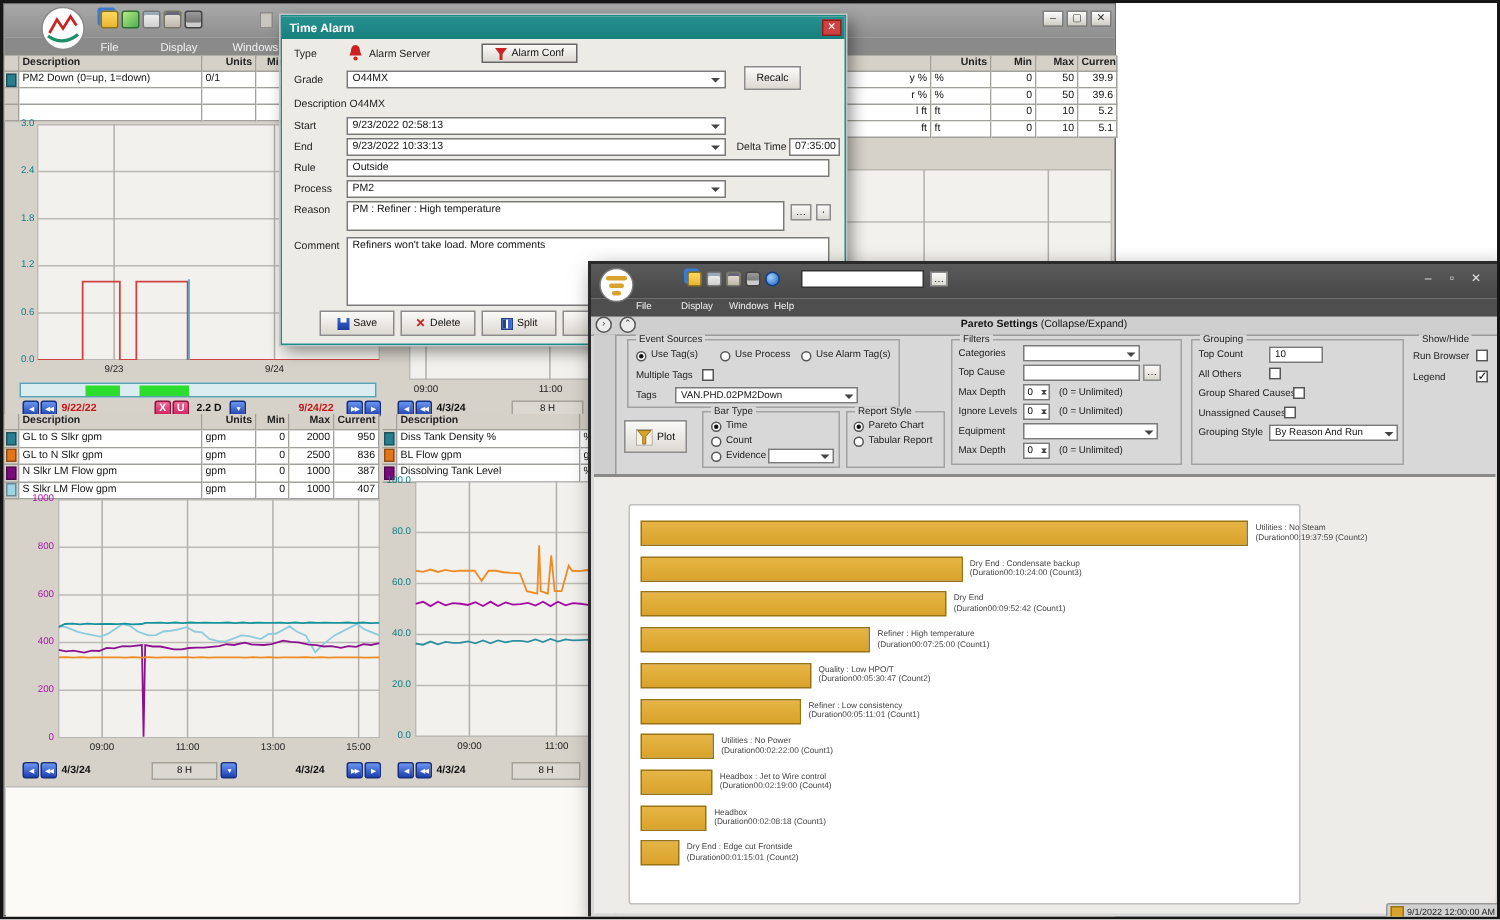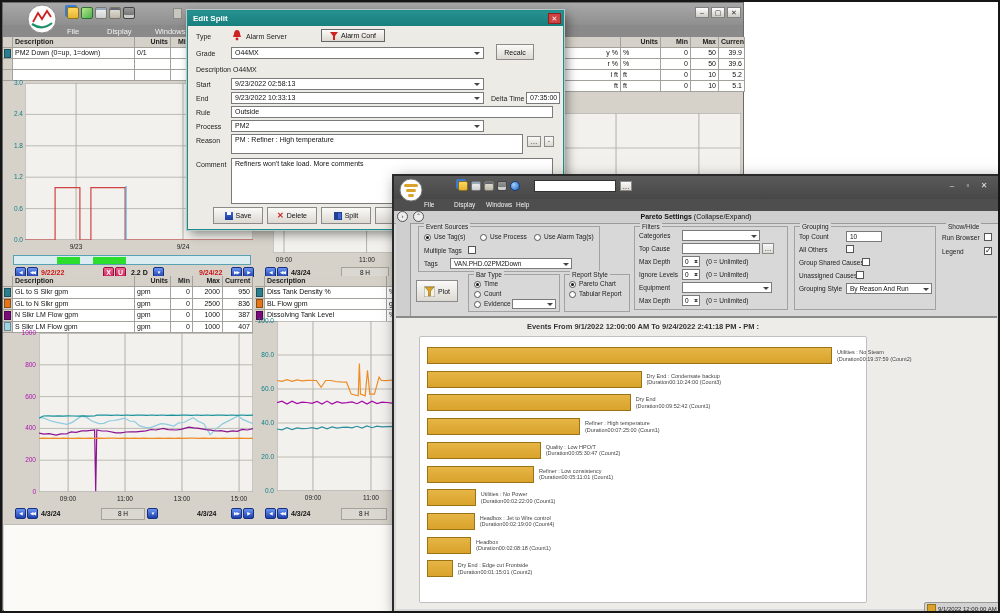--- a/index.html
+++ b/index.html
@@ -402,21 +402,21 @@
       <span class="tick c" style="left: 65px; top: 492px; color: rgb(34, 34, 34);">09:00</span>
       <span class="tick c" style="left: 122px; top: 492px; color: rgb(34, 34, 34);">11:00</span>
       <span class="tick c" style="left: 179px; top: 492px; color: rgb(34, 34, 34);">13:00</span>
       <span class="tick c" style="left: 236px; top: 492px; color: rgb(34, 34, 34);">15:00</span>
       <span class="tick c" style="left: 310px; top: 491px; color: rgb(34, 34, 34);">09:00</span>
       <span class="tick c" style="left: 368px; top: 491px; color: rgb(34, 34, 34);">11:00</span>
     </div>
 
   <div id="dlg">
     <div class="dlg-title"></div>
-    <span class="abs" style="left:5px;top:3px;font-size:8px;font-weight:bold;color:#fff">Edit Split</span>
+    <span class="abs" style="left:5px;top:3px;font-size:8px;font-weight:bold;color:#fff">Time Alarm</span>
     <span class="abs" style="left:360px;top:2px;width:13px;height:11px;background:#d04242;border:1px solid #8f1f1f;color:#fff;font-size:7px;line-height:10px;text-align:center;box-sizing:border-box">✕</span>
 
     <span class="fldlab" style="left:8px;top:22px">Type</span>
     <svg class="abs" style="left:44px;top:19px" width="10" height="11" viewBox="0 0 10 11">
       <path d="M5 0C3 0 2 2 2 4L1 7h8L8 4C8 2 7 0 5 0z" fill="#cc2222"></path>
         <circle cx="5" cy="9" r="1.4" fill="#cc2222"></circle>
     </svg>
     <span class="fldlab" style="left:58px;top:22px">Alarm Server</span>
     <span class="btn" style="left:133px;top:18px;width:64px;height:13px;border-color:#666">
       <svg width="8" height="8" viewBox="0 0 8 8">
@@ -578,21 +578,20 @@
 
     <div class="grp" style="left:546px;top:50px;width:57px;height:84px;border-color:transparent">
       <span class="grp-t" style="background:#d8d8d8">Show/Hide</span>
     </div>
     <span class="slab" style="left:548px;top:58px">Run Browser</span>
     <span class="cb" style="left:590px;top:57px"></span>
     <span class="slab" style="left:548px;top:72px">Legend</span>
     <span class="cb on" style="left:590px;top:71px"></span>
 
     <div class="pw-chartarea">
-      <div class="pw-ctitle">Events From 9/1/2022 12:00:00 AM To 9/24/2022 2:41:18 PM - PM :</div>
       <div class="pbox" id="pbox">
           <div class="pbar" style="top: 10px; width: 405px; background: linear-gradient(rgb(230, 181, 69), rgb(217, 163, 43));"></div>
           <div class="pbar-lbl" style="left: 417px; top: 12px;">
             <div>Utilities : No Steam</div>
             <div>(Duration00:19:37:59 (Count2)</div>
           </div>
           <div class="pbar" style="top: 33.7px; width: 214.536px; background: linear-gradient(rgb(230, 181, 69), rgb(217, 163, 43));"></div>
           <div class="pbar-lbl" style="left: 226.536px; top: 35.7px;">
             <div>Dry End : Condensate backup</div>
             <div>(Duration00:10:24:00 (Count3)</div>

